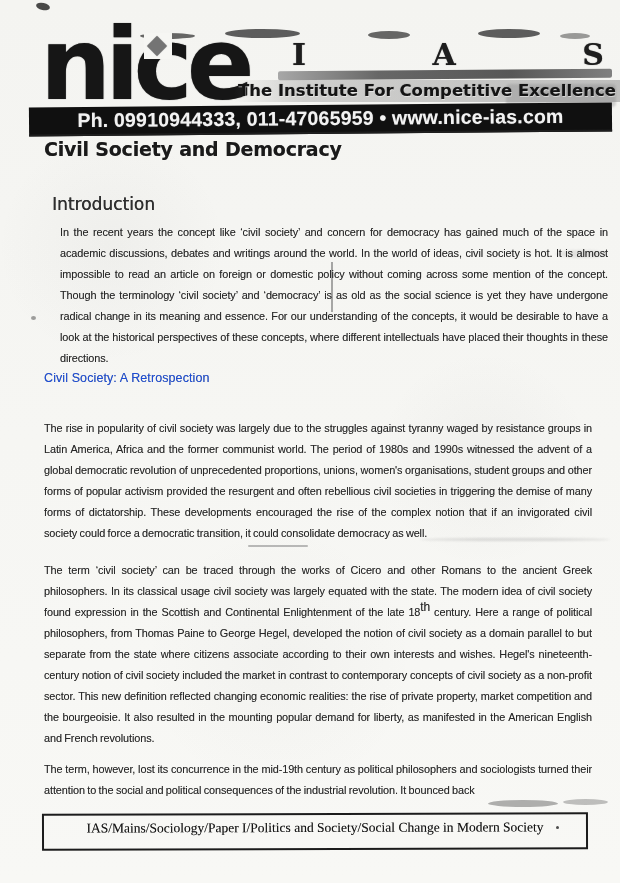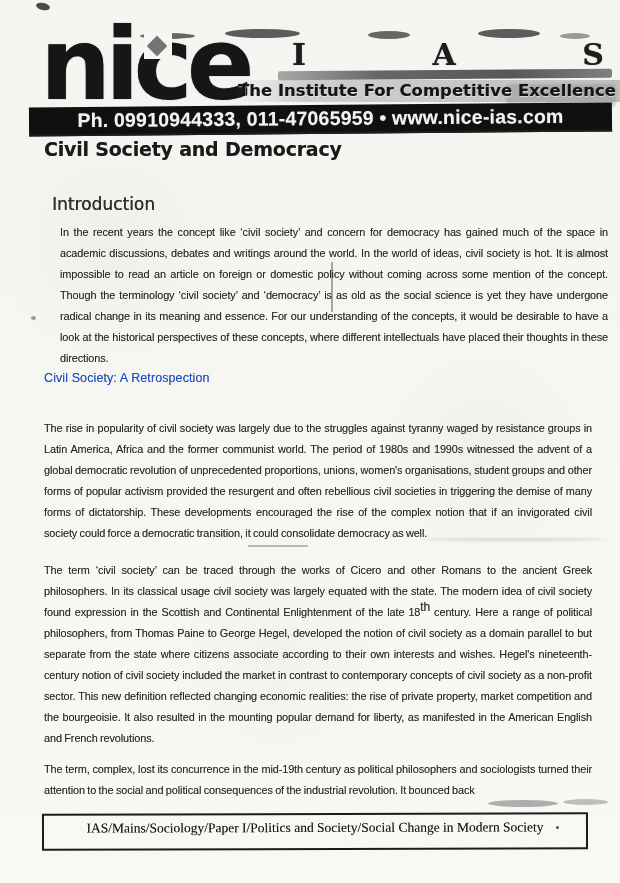--- a/index.html
+++ b/index.html
@@ -151,17 +151,17 @@
 <div class="intro-heading">Introduction</div>
 
 <p class="body-text p1">In the recent years the concept like ‘civil society’ and concern for democracy has gained much of the space in academic discussions, debates and writings around the world. In the world of ideas, civil society is hot. It is almost impossible to read an article on foreign or domestic policy without coming across some mention of the concept. Though the terminology ‘civil society’ and ‘democracy’ is as old as the social science is yet they have undergone radical change in its meaning and essence. For our understanding of the concepts, it would be desirable to have a look at the historical perspectives of these concepts, where different intellectuals have placed their thoughts in these directions.</p>
 
 <div class="sub-heading">Civil Society: A Retrospection</div>
 
 <p class="body-text p2">The rise in popularity of civil society was largely due to the struggles against tyranny waged by resistance groups in Latin America, Africa and the former communist world. The period of 1980s and 1990s witnessed the advent of a global democratic revolution of unprecedented proportions, unions, women's organisations, student groups and other forms of popular activism provided the resurgent and often rebellious civil societies in triggering the demise of many forms of dictatorship. These developments encouraged the rise of the complex notion that if an invigorated civil society could force a democratic transition, it could consolidate democracy as well.</p>
 
 <p class="body-text p3"><span>The term ‘civil society’ can be traced through the works of Cicero and other Romans to the ancient Greek philosophers. In its classical usage civil society was largely equated with the state. The modern idea of civil society found expression in the Scottish and Continental Enlightenment of the late 18</span><sup>th</sup><span> century. Here a range of political philosophers, from Thomas Paine to George Hegel, developed the notion of civil society as a domain parallel to but separate from the state where citizens associate according to their own interests and wishes. Hegel's nineteenth-century notion of civil society included the market in contrast to contemporary concepts of civil society as a non-profit sector. This new definition reflected changing economic realities: the rise of private property, market competition and the bourgeoisie. It also resulted in the mounting popular demand for liberty, as manifested in the American English and French revolutions.</span></p>
 
-<p class="body-text p4">The term, complex, lost its concurrence in the mid-19th century as political philosophers and sociologists turned their attention to the social and political consequences of the industrial revolution. It bounced back</p>
+<p class="body-text p4">The term, however, lost its concurrence in the mid-19th century as political philosophers and sociologists turned their attention to the social and political consequences of the industrial revolution. It bounced back</p>
 
 <div class="footer-box">
   <span>IAS/Mains/Sociology/Paper I/Politics and Society/Social Change in Modern Society</span>
 </div>
 
 </body></html>

